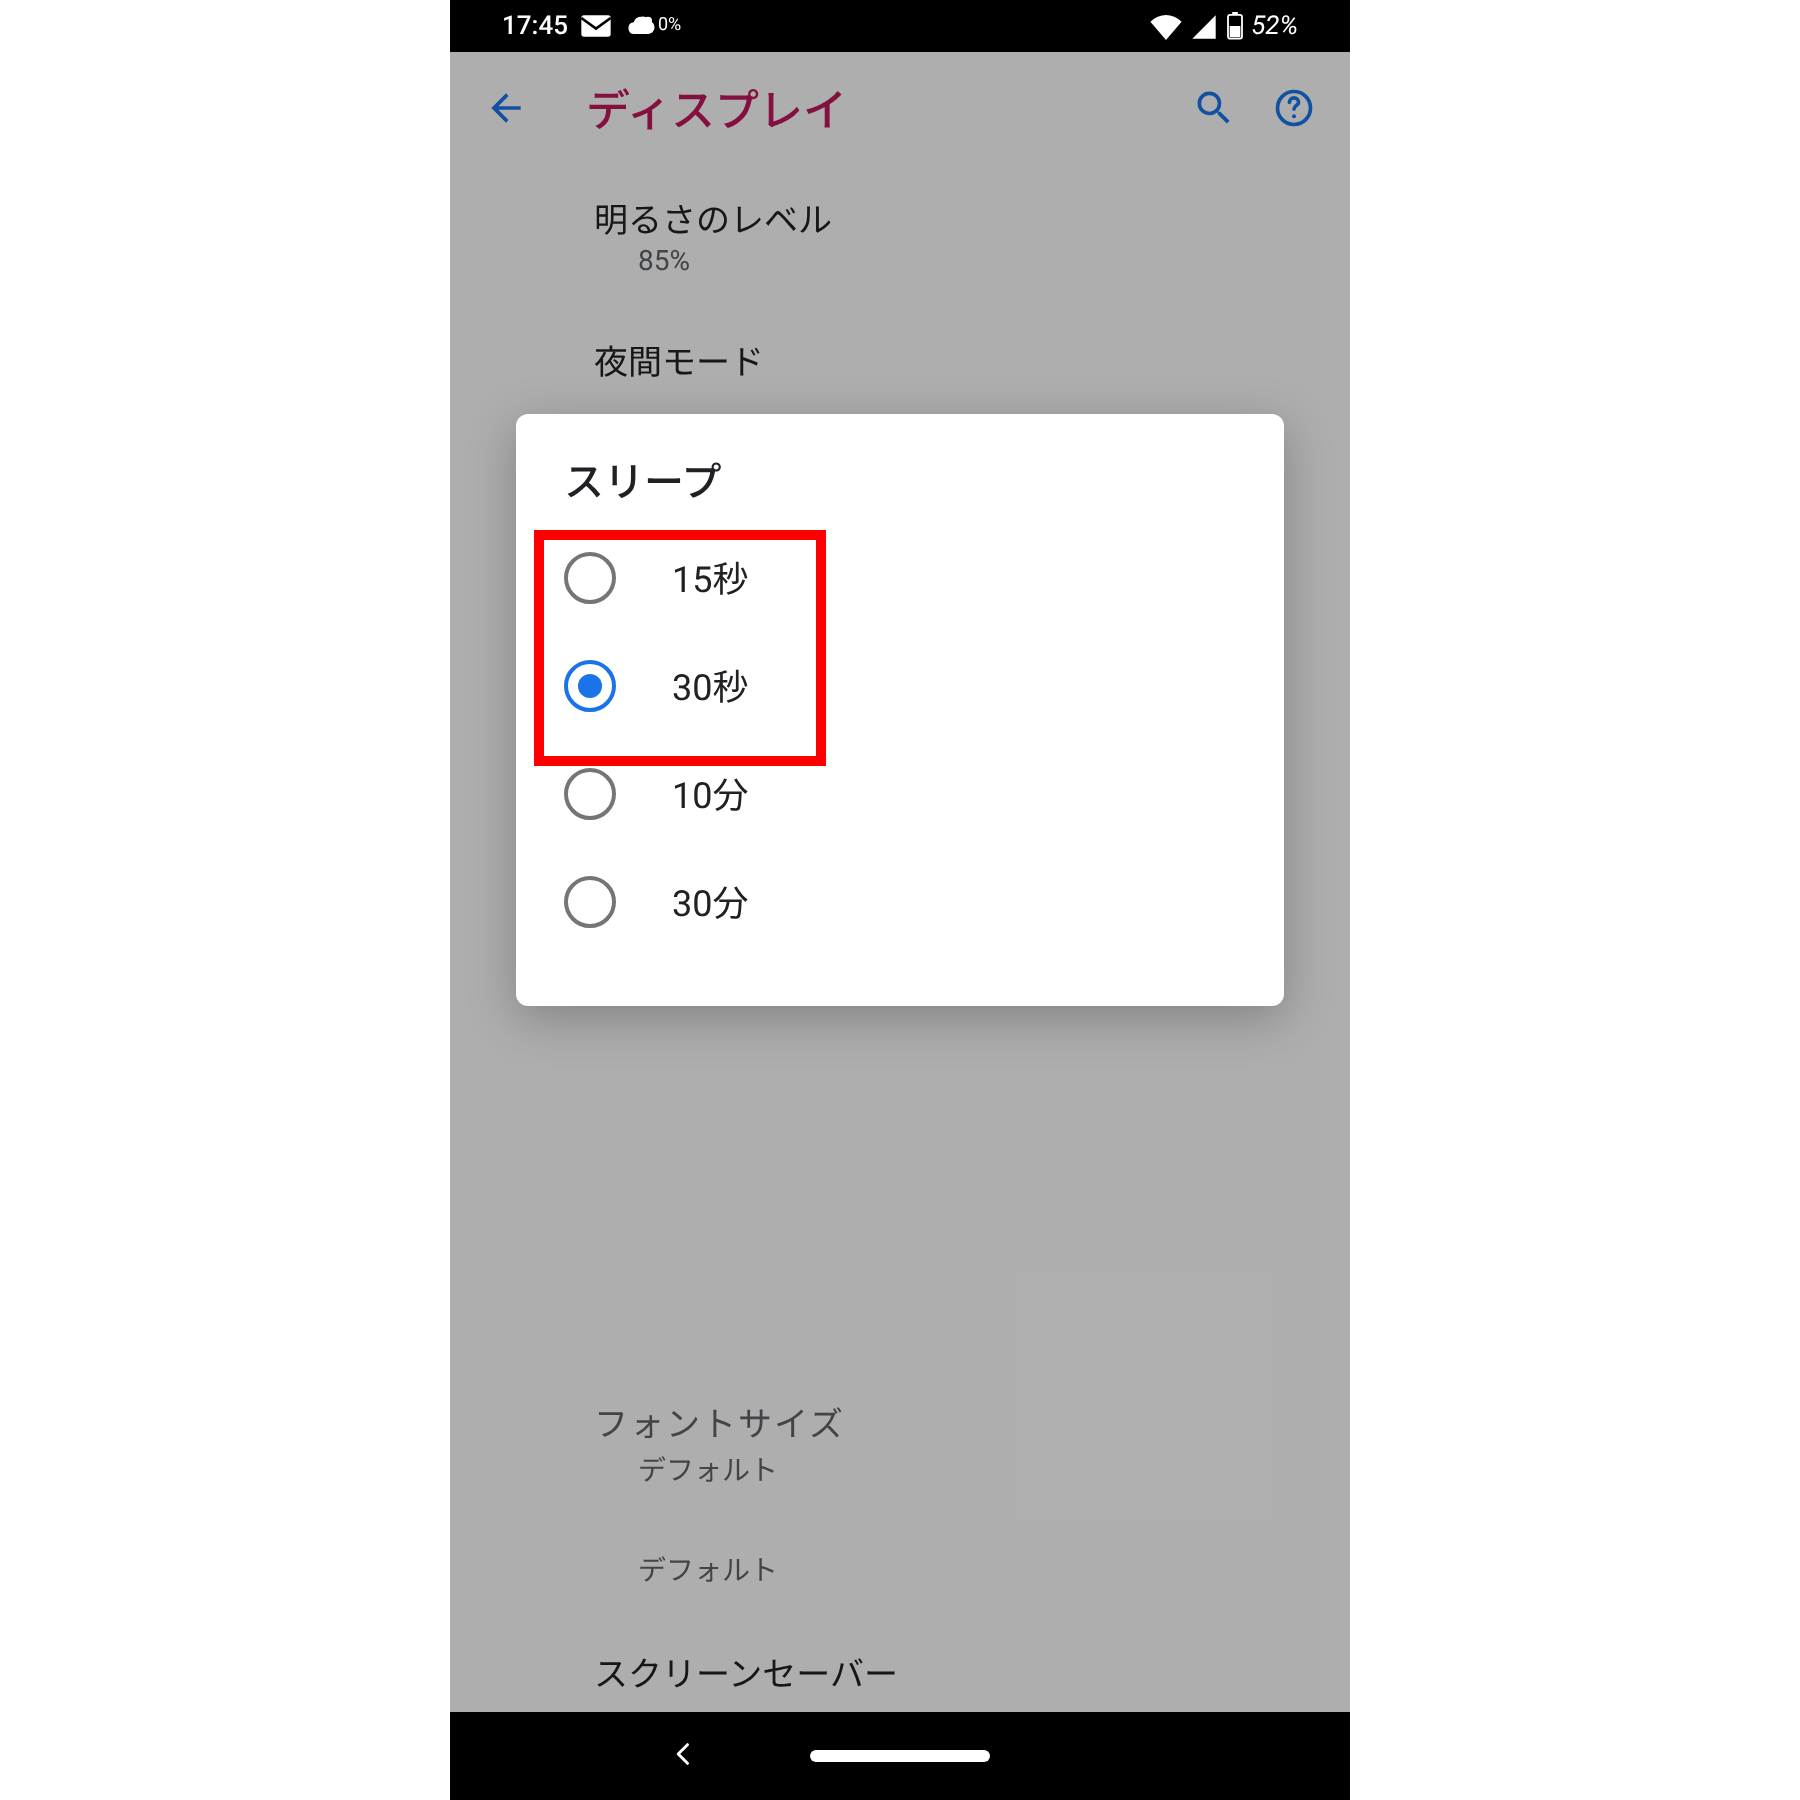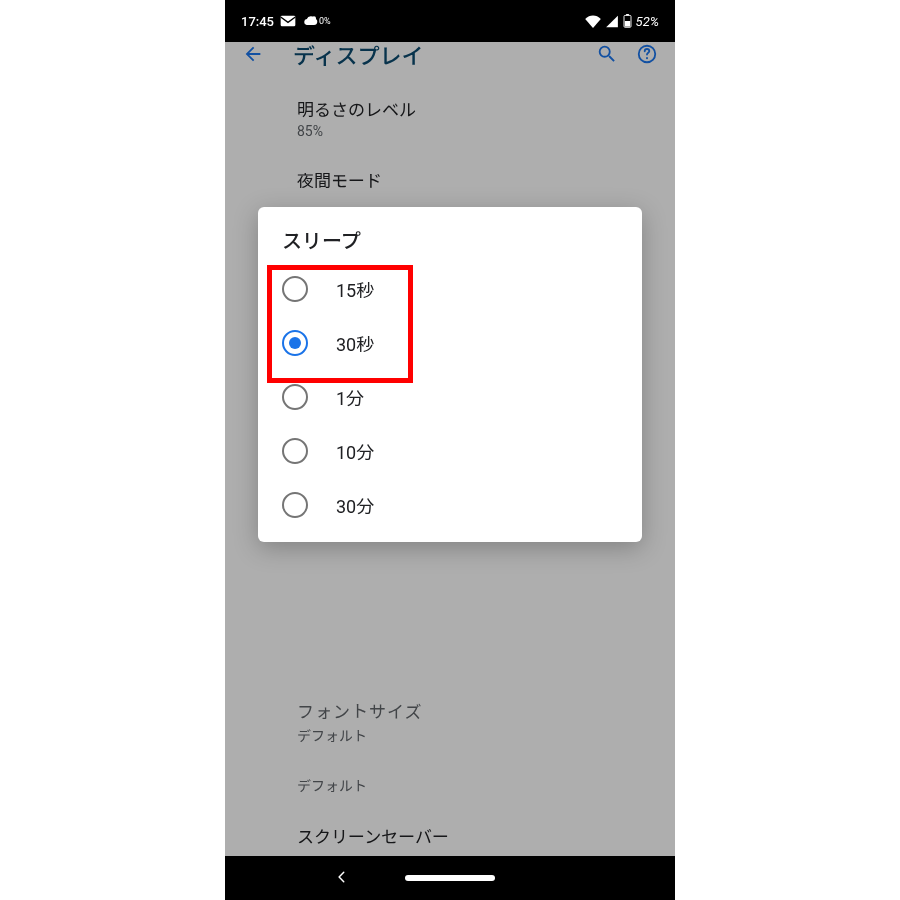--- a/index.html
+++ b/index.html
@@ -29,27 +29,27 @@
   .dim {
     position: absolute;
     left: 0; top: 0; right: 0; bottom: 0;
     background: rgba(0,0,0,0.30);
     pointer-events: none;
   }
   
   .statusbar {
     position: absolute;
     top: 0; left: 0; right: 0;
-    height: 42px;
+    height: 26px;
     background: #000;
     color: #fff;
     font-size: 13px;
     display: flex;
     align-items: center;
-    padding: 0 16px;
+    padding: 0 26px;
   }
   .statusbar .sb-left {
     display: flex;
     align-items: center;
     gap: 6px;
   }
   .statusbar .sb-right {
     margin-left: auto;
     display: flex;
     align-items: center;
@@ -59,21 +59,21 @@
   .statusbar svg { display: block; }
 
   
   .appbar {
     position: absolute;
     top: 26px; left: 0; right: 0;
     height: 56px;
     display: flex;
     align-items: center;
     padding: 0 8px;
-    color: #0c4a6e;
+    color: #be185d;
   }
   .appbar .title {
     font-size: 22px;
     margin-left: 20px;
     flex: 1;
     font-weight: 500;
   }
   .iconbtn {
     width: 40px; height: 40px;
     display: flex; align-items: center; justify-content: center;
@@ -81,21 +81,21 @@
 
   
   .settings {
     position: absolute;
     top: 82px; left: 0; right: 0;
     padding-left: 72px;
     color: #202124;
   }
   .set-item { padding: 14px 0 14px 0; }
   .set-title { font-size: 17px; color: #202124; }
-  .set-sub   { font-size: 14px; color: #5f6368; margin-top: 2px; }
+  .set-sub   { font-size: 14px; color: #5f6368; margin-top: 2px; margin-left: 22px; }
 
   
   .navbar {
     position: absolute;
     left: 0; right: 0; bottom: 0;
     height: 44px;
     background: #000;
     display: flex;
     align-items: center;
     justify-content: center;
@@ -113,21 +113,21 @@
 
   
   .dialog {
     position: absolute;
     left: 33px;
     top: 207px;
     width: 384px;
     background: #fff;
     border-radius: 6px;
     box-shadow: 0 6px 24px rgba(0,0,0,0.25);
-    padding: 18px 0 10px 0;
+    padding: 18px 0 25px 0;
     z-index: 10;
   }
   .dialog-title {
     font-size: 20px;
     color: #202124;
     padding: 0 24px 8px 24px;
     font-weight: 500;
   }
   .opt-row {
     display: flex;
@@ -256,24 +256,20 @@
       <div class="opt-row">
         <div class="radio"></div>
         <div class="opt-label">15秒</div>
       </div>
       <div class="opt-row">
         <div class="radio selected"></div>
         <div class="opt-label">30秒</div>
       </div>
       <div class="opt-row">
         <div class="radio"></div>
-        <div class="opt-label">1分</div>
-      </div>
-      <div class="opt-row">
-        <div class="radio"></div>
         <div class="opt-label">10分</div>
       </div>
       <div class="opt-row">
         <div class="radio"></div>
         <div class="opt-label">30分</div>
       </div>
     </div>
 
     <div class="highlight" style="left:42px; top:265px; width:136px; height:108px;"></div>
 

